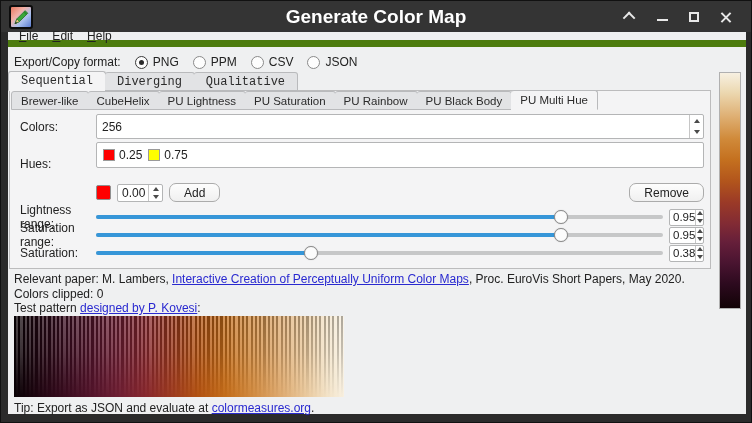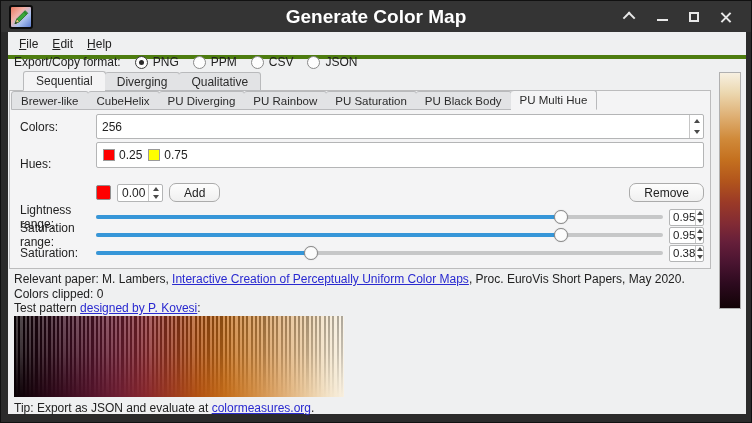--- a/index.html
+++ b/index.html
@@ -19,33 +19,33 @@
   .chev-up { width:9px; height:9px; border-left:2px solid #e8e8e8; border-top:2px solid #e8e8e8; transform:rotate(45deg) translateY(2px); }
   .min-bar { width:11px; height:2px; background:#e8e8e8; margin-top:6px; }
   .max-box { width:10px; height:10px; border:2px solid #e8e8e8; }
   .close-x { position:relative; width:12px; height:12px; }
   .close-x::before,.close-x::after { content:""; position:absolute; left:5px; top:0; width:2px; height:13px; background:#e8e8e8; }
   .close-x::before { transform:rotate(45deg); } .close-x::after { transform:rotate(-45deg); }
 
   
   .content { position:absolute; top:31px; left:7px; width:738px; height:382px; background:#eff0f1; }
 
-  .menubar { position:absolute; top:0; left:0; right:0; height:27px; display:flex; align-items:center; padding-left:4px; border-bottom:4px solid #4d7c0f; background:#eff0f1; }
+  .menubar { position:absolute; top:0; left:0; right:0; height:15px; display:flex; align-items:center; padding-left:4px; border-bottom:7px solid #4d7c0f; background:#eff0f1; }
   .menu-item { padding:1px 7px; }
   .menu-item u { text-decoration:underline; }
 
   .format-row { position:absolute; top:21px; left:6px; display:flex; align-items:center; gap:14px; height:18px; }
   .radio-opt { display:flex; align-items:center; gap:5px; }
   .radio { width:13px; height:13px; border-radius:50%; border:1px solid #8a8a8a; background:#fdfdfd; position:relative; }
   .radio.checked { border-color:#3a3a3a; }
   .radio.checked::after { content:""; position:absolute; left:3px; top:3px; width:5px; height:5px; border-radius:50%; background:#2a2a2a; }
 
   
   .tabbar { position:absolute; display:flex; align-items:flex-end; z-index:3; }
-  .tabbar.main { top:39px; left:15px; height:20px; }
+  .tabbar.main { top:39px; left:0; height:20px;font-family:Liberation Mono, monospace; }
   .tab { height:19px; line-height:18px; padding:0 12px; background:#e2e3e5; border:1px solid #b9babc; border-left-width:0; color:#2b2b2b; }
   .tab:first-child { border-left-width:1px; border-top-left-radius:3px; }
   .tab:last-child { border-top-right-radius:3px; }
   .tab { border-top-left-radius:3px; border-top-right-radius:3px; margin-right:-1px; }
   .tab.active { background:#f4f4f5; height:20px; border-bottom:1px solid #f4f4f5; font-weight:normal; }
 
   .panel { position:absolute; top:58px; left:1px; width:702px; height:179px; background:#f4f4f5; border:1px solid #bcbcbd; }
   .tabbar.sub { top:-1px; left:1px; height:20px; position:absolute; }
   .tab.sub { font-size:11.5px; padding:0 9px; }
 
@@ -161,23 +161,23 @@
     <div class="tabbar main">
       <div class="tab active">Sequential</div>
       <div class="tab">Diverging</div>
       <div class="tab">Qualitative</div>
     </div>
 
     <div class="panel">
       <div class="tabbar sub">
         <div class="tab sub">Brewer-like</div>
         <div class="tab sub">CubeHelix</div>
-        <div class="tab sub">PU Diverging</div>
+        <div class="tab sub">PU Lightness</div>
+        <div class="tab sub">PU Saturation</div>
         <div class="tab sub">PU Rainbow</div>
-        <div class="tab sub">PU Saturation</div>
         <div class="tab sub">PU Black Body</div>
         <div class="tab sub active">PU Multi Hue</div>
       </div>
 
       <div class="panel-body">
 
         <div class="row" style="margin-top:2px;">
           <span class="lbl">Colors:</span>
           <div class="spinbox">
             <span class="val">256</span>

